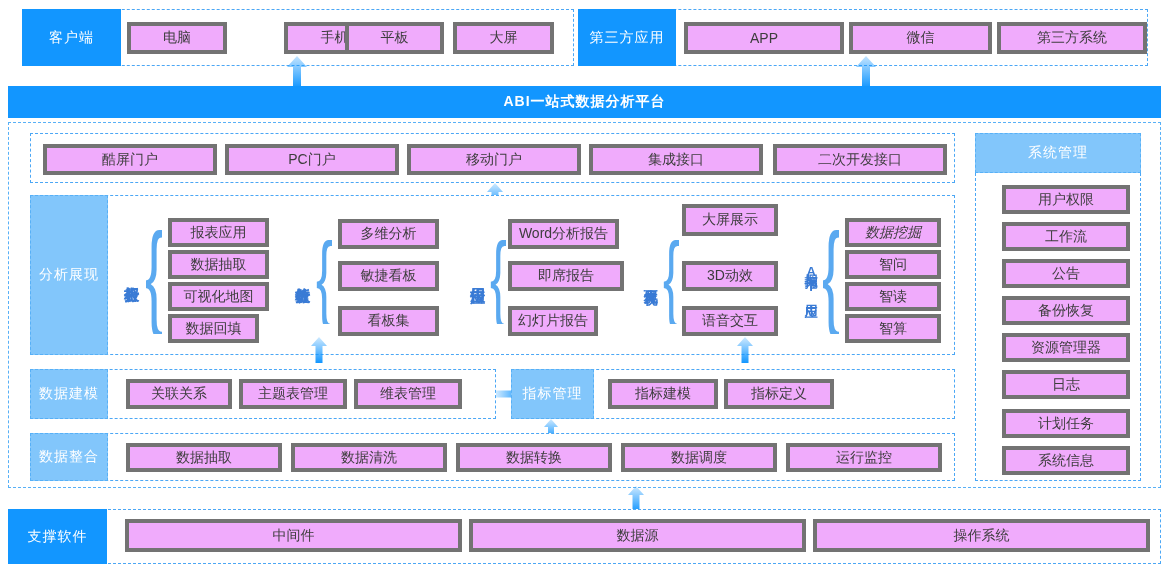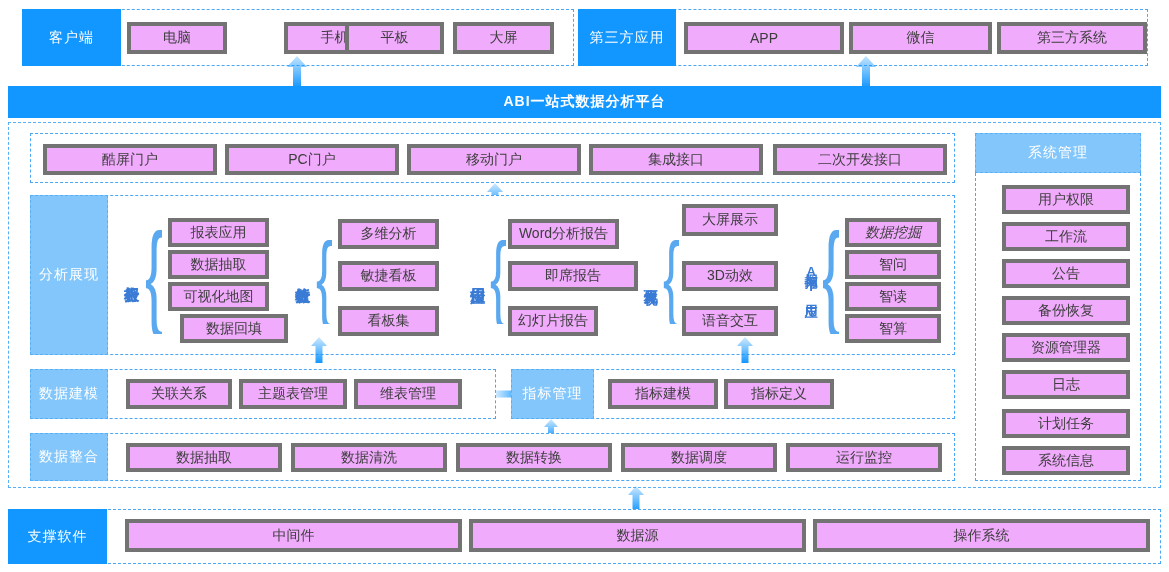--- a/index.html
+++ b/index.html
@@ -140,36 +140,36 @@
   <div class="dashbox" style="left:30px; top:195px; width:925px; height:160px;"></div>
   <div class="litelabel" style="left:30px; top:195px; width:78px; height:160px;">分析展现</div>
 
   <div class="vlabel" style="left:122px; top:216px; width:20px; height:118px;">报表分析</div>
   <div class="brace" style="left:146px; top:216px; width:16px; height:118px; font-size:110px;">
     <span style="transform:scaleX(0.55) scaleY(1.06);">{</span>
   </div>
   <div class="cell" style="left:168px; top:218px; width:101px; height:29px;">报表应用</div>
   <div class="cell" style="left:168px; top:250px; width:101px; height:29px;">数据抽取</div>
   <div class="cell" style="left:168px; top:282px; width:101px; height:29px;">可视化地图</div>
-  <div class="cell" style="left:180px; top:314px; width:108px; height:29px;">数据回填</div>
+  <div class="cell" style="left:168px; top:314px; width:91px; height:29px;">数据回填</div>
 
   <div class="vlabel" style="left:293px; top:228px; width:20px; height:96px;">敏捷分析</div>
   <div class="brace" style="left:316px; top:228px; width:16px; height:96px; font-size:92px;">
     <span style="transform:scaleX(0.55) scaleY(1.05);">{</span>
   </div>
   <div class="cell" style="left:338px; top:219px; width:101px; height:30px;">多维分析</div>
   <div class="cell" style="left:338px; top:261px; width:101px; height:30px;">敏捷看板</div>
   <div class="cell" style="left:338px; top:306px; width:101px; height:30px;">看板集</div>
 
   <div class="vlabel" style="left:468px; top:228px; width:20px; height:96px;">报告应用</div>
   <div class="brace" style="left:490px; top:228px; width:16px; height:96px; font-size:92px;">
     <span style="transform:scaleX(0.55) scaleY(1.05);">{</span>
   </div>
   <div class="cell" style="left:508px; top:219px; width:111px; height:30px;">Word分析报告</div>
-  <div class="cell" style="left:508px; top:261px; width:130px; height:30px;">即席报告</div>
+  <div class="cell" style="left:508px; top:261px; width:116px; height:30px;">即席报告</div>
   <div class="cell" style="left:508px; top:306px; width:90px; height:30px;">幻灯片报告</div>
 
   <div class="vlabel" style="left:641px; top:220px; width:20px; height:118px; font-size:14px;">大屏可视化</div>
   <div class="brace" style="left:663px; top:228px; width:16px; height:96px; font-size:92px;">
     <span style="transform:scaleX(0.55) scaleY(1.05);">{</span>
   </div>
   <div class="cell" style="left:682px; top:204px; width:96px; height:32px;">大屏展示</div>
   <div class="cell" style="left:682px; top:261px; width:96px; height:30px;">3D动效</div>
   <div class="cell" style="left:682px; top:306px; width:96px; height:30px;">语音交互</div>
 

